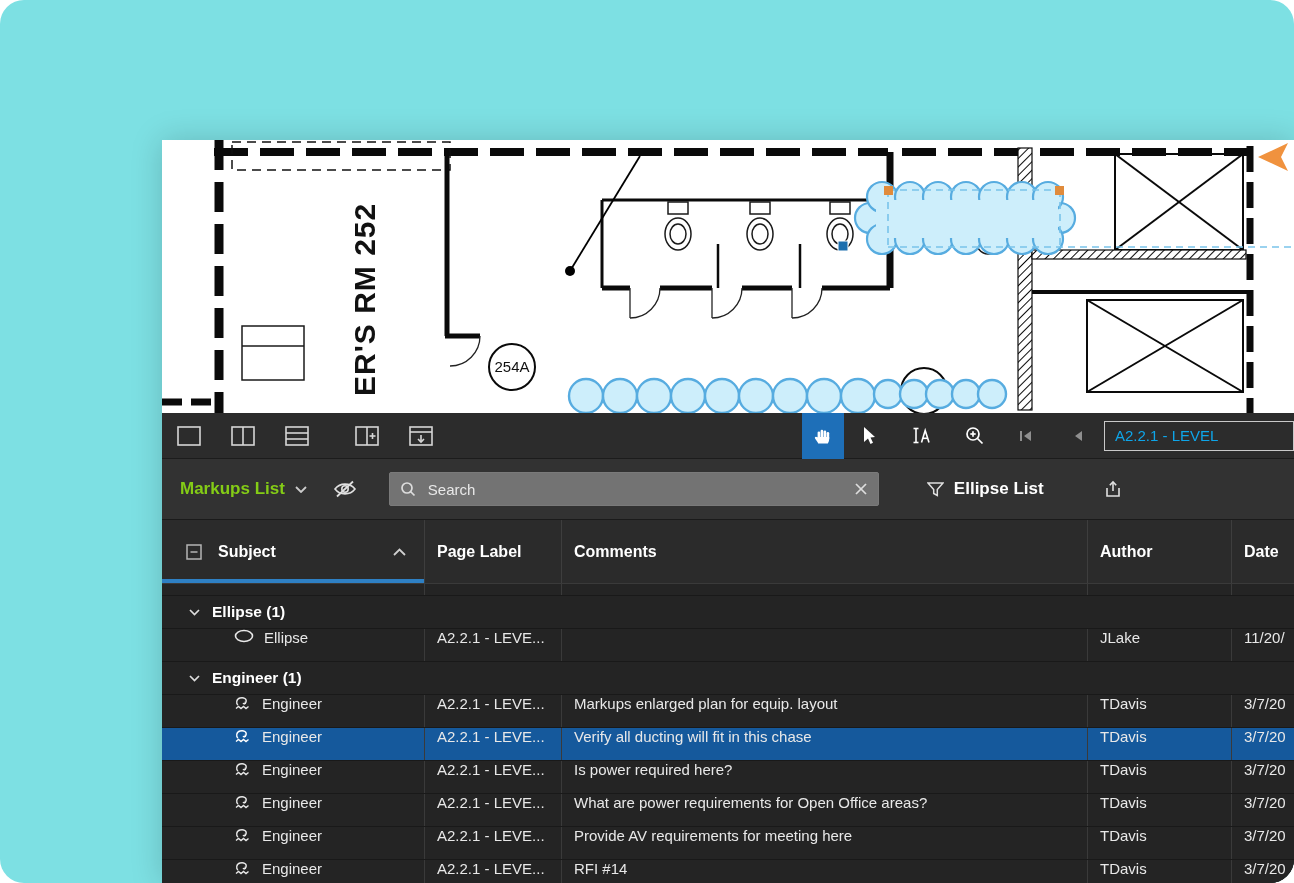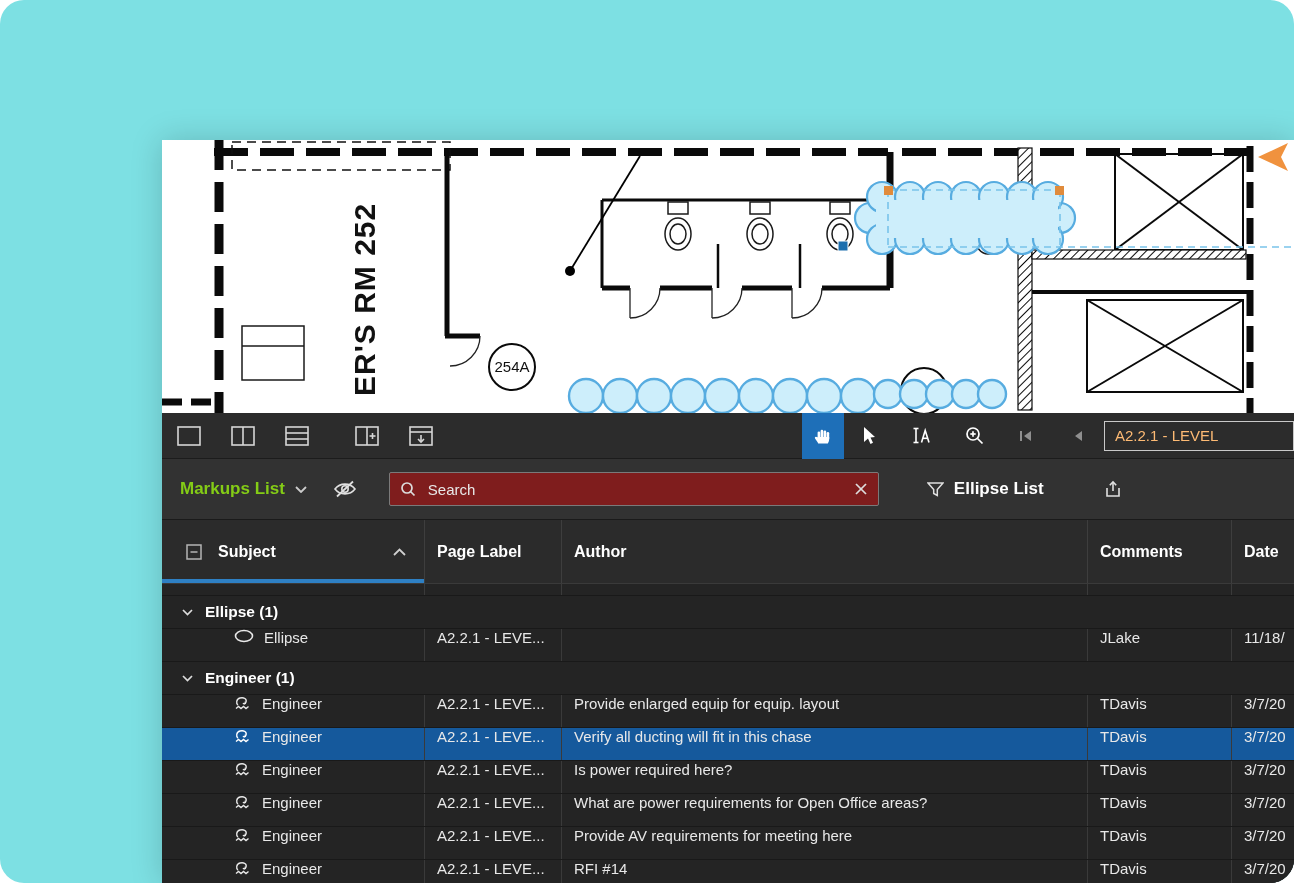--- a/index.html
+++ b/index.html
@@ -6,27 +6,27 @@
   .canvas{position:relative;width:1294px;height:883px;border-radius:24px;overflow:hidden;background:#7de0e3;}
   .app-window{position:absolute;left:162px;top:140px;width:1132px;height:743px;background:#242424;overflow:hidden;box-shadow:0 0 30px rgba(0,0,0,.18);}
   .plan-area{position:relative;width:1132px;height:273px;background:#ffffff;overflow:hidden;}
   
   .view-toolbar{height:46px;background:#2c2c2c;display:flex;align-items:center;padding:0 0 0 14px;border-bottom:1px solid #1c1c1c;box-sizing:border-box;}
   .vt-icon{width:26px;height:22px;margin-right:28px;display:flex;align-items:center;justify-content:center;cursor:pointer;flex:0 0 auto;}
   .vt-gap{width:16px;flex:0 0 auto;}
   .vt-spacer{flex:1;}
   .tool-btn{width:52px;height:46px;display:flex;align-items:center;justify-content:center;cursor:pointer;flex:0 0 auto;}
   .tool-btn.active{width:42px;background:#1e6fb8;}
-  .page-box{flex:0 0 auto;width:190px;height:30px;border:1.5px solid #c9c9c9;display:flex;align-items:center;padding:0 10px;box-sizing:border-box;color:#fdba74;font-size:15px;white-space:nowrap;overflow:hidden;cursor:pointer;background:#2c2c2c;}
+  .page-box{flex:0 0 auto;width:190px;height:30px;border:1.5px solid #c9c9c9;display:flex;align-items:center;padding:0 10px;box-sizing:border-box;color:#0ea5e9;font-size:15px;white-space:nowrap;overflow:hidden;cursor:pointer;background:#2c2c2c;}
   
   .markups-bar{height:61px;background:#323232;display:flex;align-items:center;padding:0 18px;border-bottom:1px solid #1a1a1a;box-sizing:border-box;}
   .mk-title{color:#84cc16;font-size:17px;font-weight:bold;white-space:nowrap;}
   .mk-caret{margin-left:10px;cursor:pointer;display:flex;align-items:center;}
   .mk-eye{margin-left:26px;cursor:pointer;display:flex;align-items:center;}
-  .search-box{margin-left:32px;width:490px;height:34px;background:#7f1d1d;border:1px solid #7a7a7a;border-radius:2px;display:flex;align-items:center;padding:0 10px;box-sizing:border-box;}
+  .search-box{margin-left:32px;width:490px;height:34px;background:#737373;border:1px solid #7a7a7a;border-radius:2px;display:flex;align-items:center;padding:0 10px;box-sizing:border-box;}
   .search-box input{flex:1;background:transparent;border:none;outline:none;color:#f0f0f0;font-size:15px;font-weight:500;margin-left:10px;font-family:"Liberation Sans",sans-serif;}
   .search-box input::placeholder{color:#e8e8e8;opacity:1;}
   .filter-group{margin-left:48px;display:flex;align-items:center;cursor:pointer;}
   .filter-label{color:#ffffff;font-size:17px;font-weight:bold;margin-left:10px;white-space:nowrap;}
   .share-btn{margin-left:60px;cursor:pointer;display:flex;align-items:center;}
   
   .tbl-header{height:64px;background:#2b2b2b;display:grid;grid-template-columns:263px 137px 526px 144px 1fr;border-bottom:1px solid #3a3a3a;box-sizing:border-box;}
   .th{position:relative;display:flex;align-items:center;padding-left:12px;color:#ffffff;font-size:16px;font-weight:bold;border-right:1px solid #3e3e3e;box-sizing:border-box;overflow:hidden;white-space:nowrap;cursor:pointer;}
   .th:last-child{border-right:none;}
   .th-subject{padding-left:24px;}
@@ -34,21 +34,21 @@
   .th-subject .sort{margin-left:auto;margin-right:18px;display:flex;align-items:center;}
   .th-underline{position:absolute;left:0;right:0;bottom:0;height:4px;background:#2e80c4;}
   .rows{background:#242424;}
   .row{height:33px;display:grid;grid-template-columns:263px 137px 526px 144px 1fr;align-items:stretch;border-bottom:1px solid #191919;box-sizing:border-box;background:#242424;cursor:pointer;}
   .row.spacer{height:12px;cursor:default;}
   .row.selected{background:#15599c;}
   .cell{display:flex;align-items:flex-start;padding-left:12px;color:#e8e8e8;font-size:15px;border-right:1px solid #3a3a3a;box-sizing:border-box;overflow:hidden;white-space:nowrap;}
   .cell:last-child{border-right:none;}
   .cell.subject{padding-left:72px;}
   .cell.subject .mk-icon{margin-right:10px;flex:0 0 auto;display:flex;align-items:center;}
-  .grp{height:32px;display:flex;align-items:center;padding-left:20px;border-bottom:1px solid #191919;background:#242424;cursor:pointer;text-align:right;}
+  .grp{height:32px;display:flex;align-items:center;padding-left:27px;border-bottom:1px solid #191919;background:#242424;cursor:pointer;text-align:right;}
   .grp .grp-label{color:#ffffff;font-size:15.5px;font-weight:bold;margin-left:12px;white-space:nowrap;}
   svg{display:block;}
 </style>
 </head>
 <body>
 
 <div class="canvas">
   <div class="app-window">
 
     <div class="plan-area">
@@ -348,24 +348,24 @@
           <svg width="13" height="8" viewBox="0 0 13 8" stroke="#d0d0d0" stroke-width="1.8" fill="none">
               <path d="M1,7 L6.5,1.5 L12,7"></path>
             </svg>
         </span>
         <span class="th-underline"></span>
       </div>
       <div class="th">
           <span>Page Label</span>
         </div>
       <div class="th">
+          <span>Comments</span>
+        </div>
+      <div class="th">
           <span>Author</span>
-        </div>
-      <div class="th">
-          <span>Comments</span>
         </div>
       <div class="th">
           <span>Date</span>
         </div>
     </div>
 
     <div class="rows">
 
       <div class="row spacer">
         <div class="cell"></div>
@@ -389,21 +389,21 @@
           <span class="mk-icon">
             <svg width="20" height="14" viewBox="0 0 20 14" stroke="#e8e8e8" stroke-width="1.6" fill="none">
                 <ellipse cx="10" cy="7" rx="8.5" ry="5.5"></ellipse>
               </svg>
           </span>
           <span>Ellipse</span>
         </div>
         <div class="cell">A2.2.1 - LEVE...</div>
         <div class="cell"></div>
         <div class="cell">JLake</div>
-        <div class="cell">11/18/</div>
+        <div class="cell">11/20/</div>
       </div>
 
       <div class="grp">
         <span>
           <svg width="11" height="7" viewBox="0 0 11 7" stroke="#dddddd" stroke-width="1.7" fill="none">
               <path d="M1,1 L5.5,5.5 L10,1"></path>
             </svg>
         </span>
         <span class="grp-label">Engineer (1)</span>
       </div>
@@ -413,21 +413,21 @@
           <span class="mk-icon">
             <svg width="18" height="15" viewBox="0 0 18 15" stroke="#e8e8e8" stroke-width="1.4" fill="none">
                 <path d="M4,10 C2,9 2,4 6,3 C10,2 13,4 12,7 L11,9"></path>
                 <path d="M11,9 l-2.2,-0.6 M11,9 l0.4,-2.3"></path>
                 <path d="M2,13.5 l2.5,-2 2.5,2 2.5,-2 2.5,2 2.5,-2"></path>
               </svg>
           </span>
           <span>Engineer</span>
         </div>
         <div class="cell">A2.2.1 - LEVE...</div>
-        <div class="cell">Provide enlarged equip for equip. layout</div>
+        <div class="cell">Markups enlarged plan for equip. layout</div>
         <div class="cell">TDavis</div>
         <div class="cell">3/7/20</div>
       </div>
 
       <div class="row selected">
         <div class="cell subject">
           <span class="mk-icon">
             <svg width="18" height="15" viewBox="0 0 18 15" stroke="#ffffff" stroke-width="1.4" fill="none">
                 <path d="M4,10 C2,9 2,4 6,3 C10,2 13,4 12,7 L11,9"></path>
                 <path d="M11,9 l-2.2,-0.6 M11,9 l0.4,-2.3"></path>

